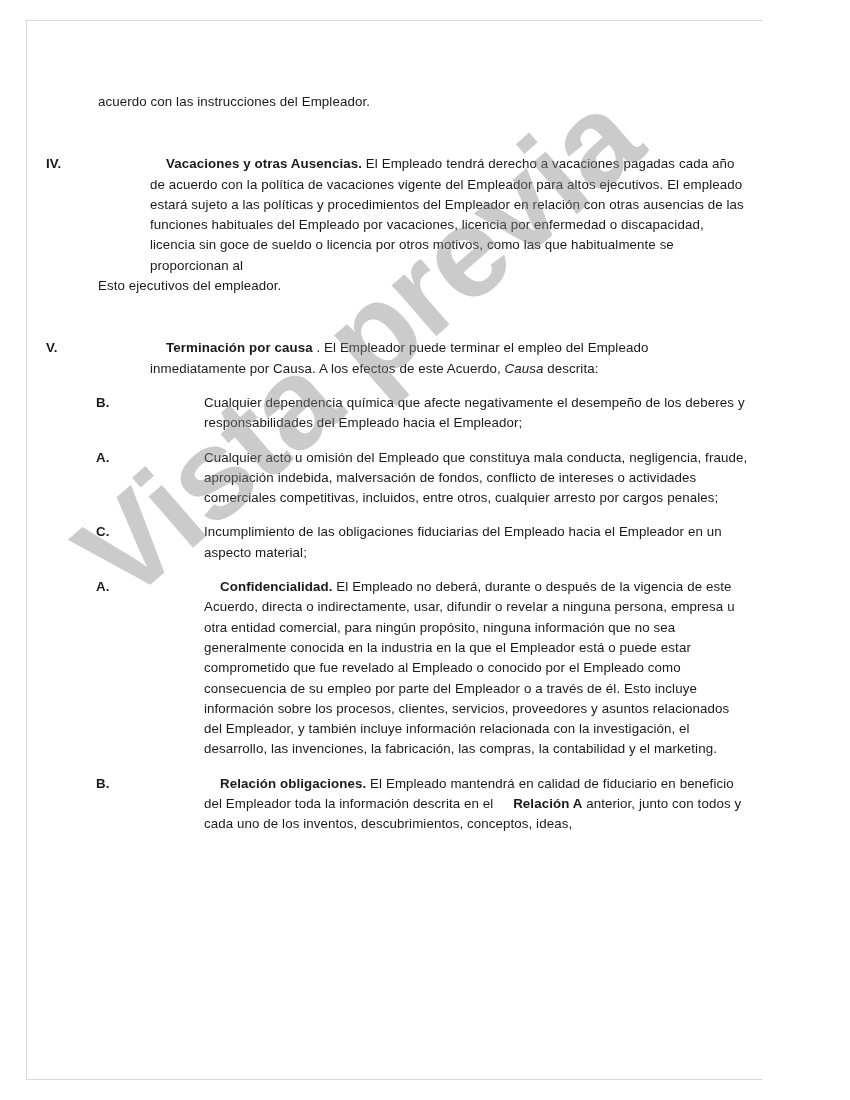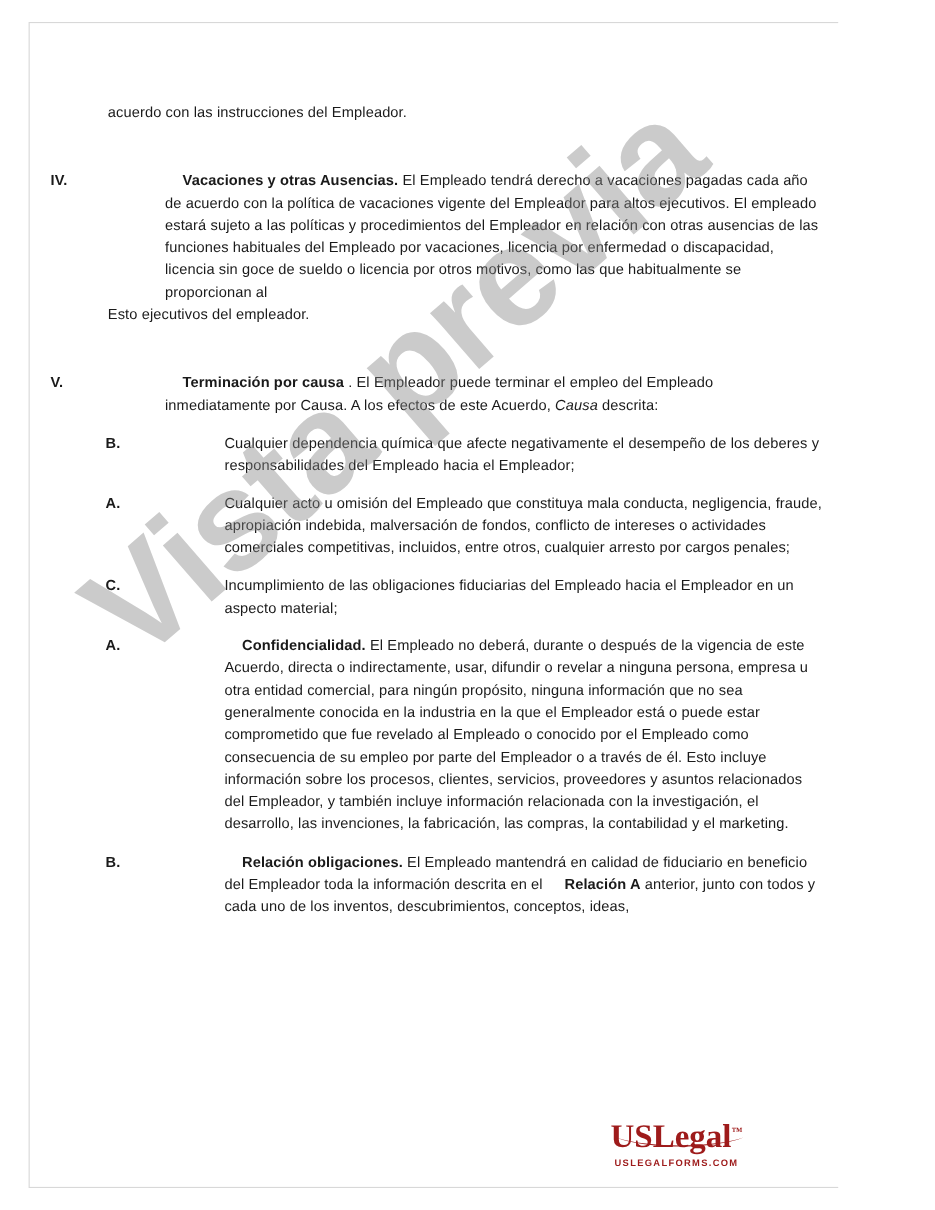--- a/index.html
+++ b/index.html
@@ -183,21 +183,14 @@
     <p class="hang-letter">
       <span class="num-letter">B.</span><span class="lbl">Relación obligaciones.</span><span> El Empleado mantendrá en calidad de fiduciario en beneficio del Empleador toda la información descrita en el </span><span class="lbl">Relación A</span><span> anterior, junto con todos y cada uno de los inventos, descubrimientos, conceptos, ideas,</span>
     </p>
 
   </div>
 
   <div class="watermark">
     <div class="wm-text">Vista previa</div>
   </div>
 
-  <div class="logo">
-    <div class="logo-main"><span class="us">US</span><span class="legal">Legal</span><span class="logo-tm">™</span></div>
-    <svg class="logo-swoosh" viewBox="0 0 120 14">
-      <path d="M2 2 C30 13, 90 13, 118 2 L112 4 C86 11, 34 11, 8 4 Z" fill="#9e1b1b"></path>
-    </svg>
-    <div class="logo-sub">USLEGALFORMS.COM</div>
-  </div>
 
 </div>
 
 </body></html>

